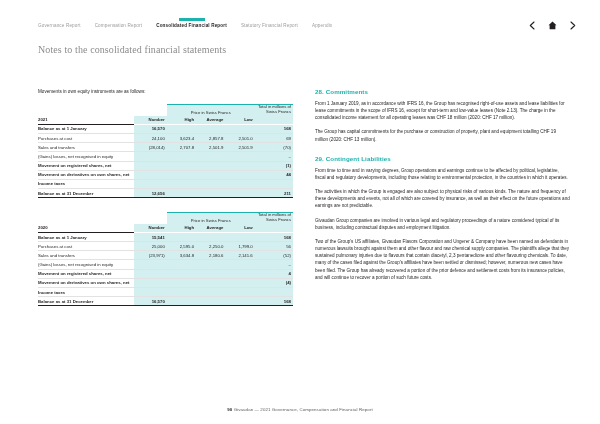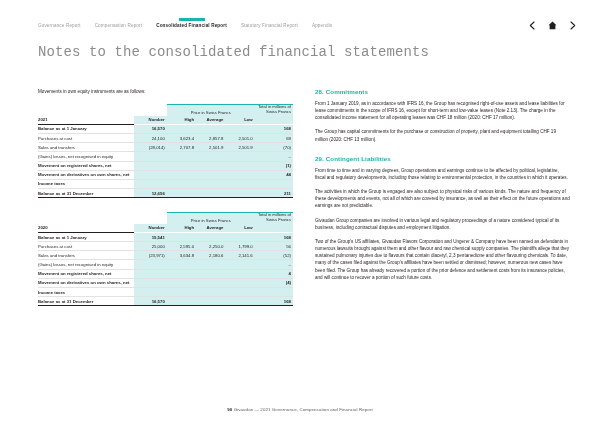--- a/index.html
+++ b/index.html
@@ -62,22 +62,22 @@
     padding-top: 3px;
     color: #231f20;
   }
   .nav-icons svg { display: block; }
 
   
   .page-title {
     position: absolute;
     top: 44px;
     left: 38px;
-    font-family: Liberation Mono, monospace;
-    font-size: 14px;
+    font-family: Liberation Serif, serif;
+    font-size: 10px;
     color: #8c8c8c;
     letter-spacing: .1px;
   }
 
   
   .columns {
     position: absolute;
     top: 88px;
     left: 38px;
     width: 532px;

